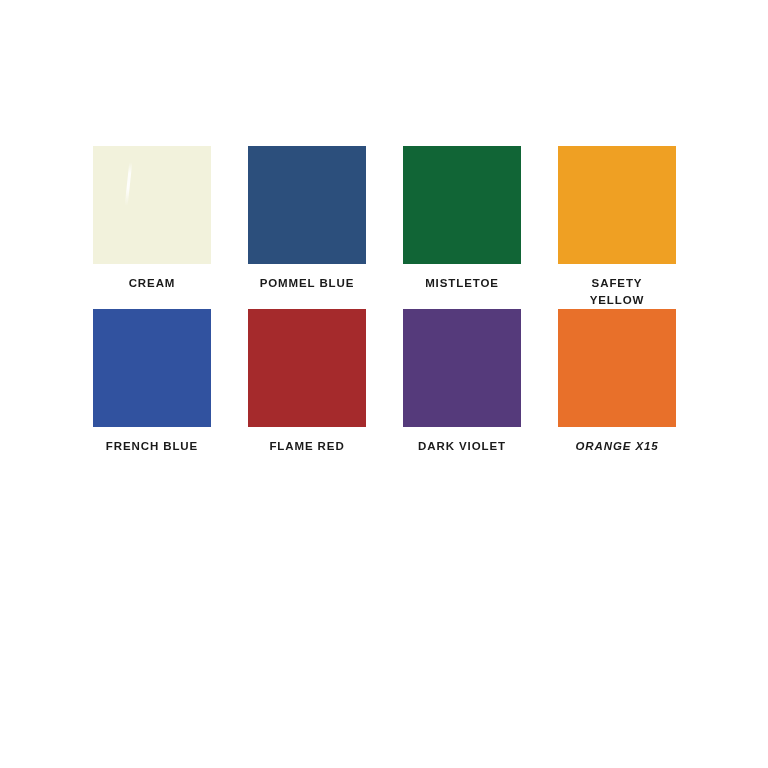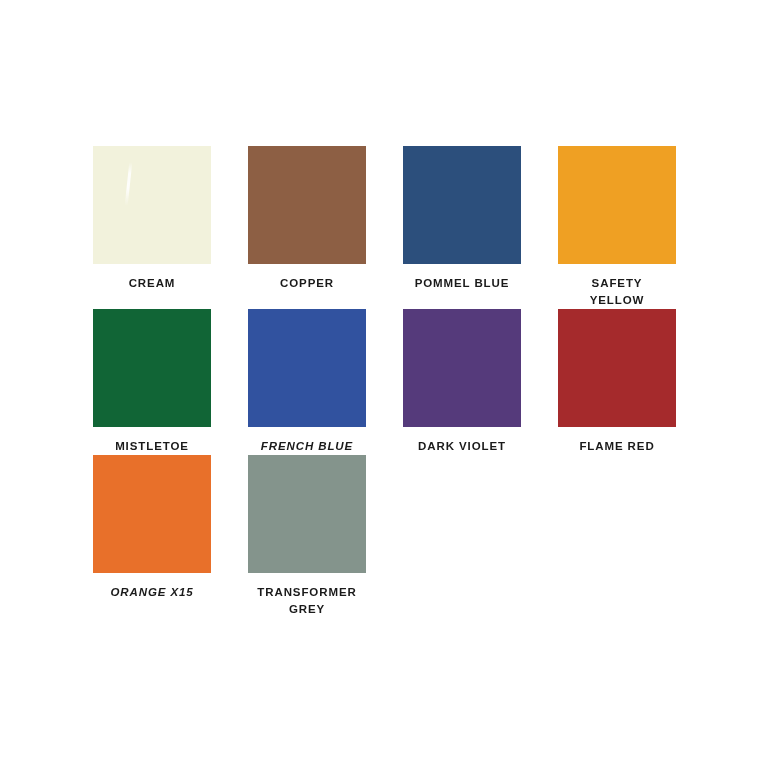--- a/index.html
+++ b/index.html
@@ -80,68 +80,55 @@
   <div class="grid">
       <div class="cell row-0">
         <div class="swatch-wrap">
           <div class="swatch" style="background: rgb(242, 242, 220);"></div>
           <div class="gloss"></div>
         </div>
         <div class="label" style="color: rgb(26, 26, 26);">CREAM</div>
       </div>
       <div class="cell row-0">
         <div class="swatch-wrap">
-          <div class="swatch" style="background: rgb(141, 95, 68);"></div>
-        </div>
-        <div class="label" style="color: rgb(26, 26, 26);">COPPER</div>
-      </div>
-      <div class="cell row-0">
-        <div class="swatch-wrap">
           <div class="swatch" style="background: rgb(44, 79, 124);"></div>
         </div>
         <div class="label" style="color: rgb(26, 26, 26);">POMMEL BLUE</div>
+      </div>
+      <div class="cell row-1">
+        <div class="swatch-wrap">
+          <div class="swatch" style="background: rgb(17, 101, 54);"></div>
+        </div>
+        <div class="label" style="color: rgb(26, 26, 26);">MISTLETOE</div>
       </div>
       <div class="cell row-1">
         <div class="swatch-wrap">
           <div class="swatch" style="background: rgb(239, 160, 35);"></div>
         </div>
         <div class="label" style="color: rgb(26, 26, 26);">SAFETY
 YELLOW</div>
       </div>
       <div class="cell row-1">
         <div class="swatch-wrap">
-          <div class="swatch" style="background: rgb(17, 101, 54);"></div>
+          <div class="swatch" style="background: rgb(49, 82, 159);"></div>
         </div>
-        <div class="label" style="color: rgb(26, 26, 26);">MISTLETOE</div>
+        <div class="label" style="color: rgb(26, 26, 26);">FRENCH BLUE</div>
       </div>
       <div class="cell row-1">
         <div class="swatch-wrap">
-          <div class="swatch" style="background: rgb(49, 82, 159);"></div>
+          <div class="swatch" style="background: rgb(165, 42, 44);"></div>
         </div>
-        <div class="label" style="color: rgb(26, 26, 26); font-style: italic;">FRENCH BLUE</div>
+        <div class="label" style="color: rgb(26, 26, 26);">FLAME RED</div>
       </div>
       <div class="cell row-1">
         <div class="swatch-wrap">
           <div class="swatch" style="background: rgb(85, 58, 123);"></div>
         </div>
         <div class="label" style="color: rgb(26, 26, 26);">DARK VIOLET</div>
       </div>
       <div class="cell row-1">
         <div class="swatch-wrap">
-          <div class="swatch" style="background: rgb(165, 42, 44);"></div>
-        </div>
-        <div class="label" style="color: rgb(26, 26, 26);">FLAME RED</div>
-      </div>
-      <div class="cell row-1">
-        <div class="swatch-wrap">
           <div class="swatch" style="background: rgb(232, 112, 42);"></div>
         </div>
         <div class="label" style="color: rgb(26, 26, 26); font-style: italic;">ORANGE X15</div>
-      </div>
-      <div class="cell row-1">
-        <div class="swatch-wrap">
-          <div class="swatch" style="background: rgb(132, 148, 140);"></div>
-        </div>
-        <div class="label" style="color: rgb(26, 26, 26);">TRANSFORMER
-GREY</div>
       </div>
     </div>
 </div>
 
 </body></html>

